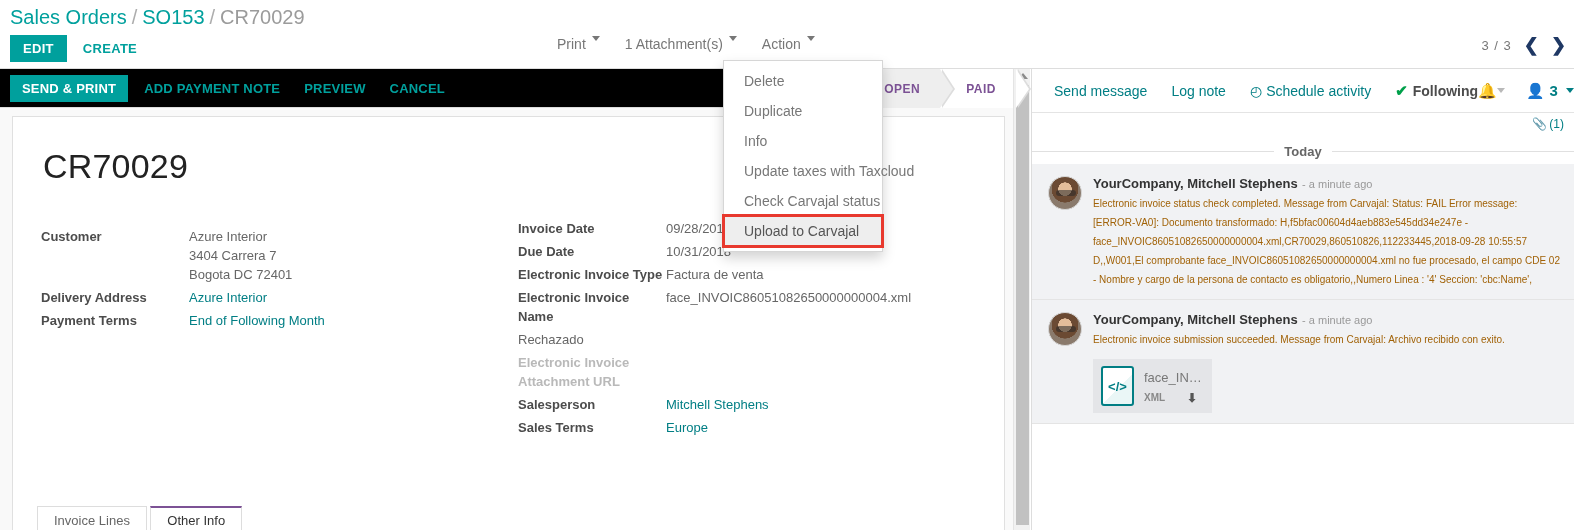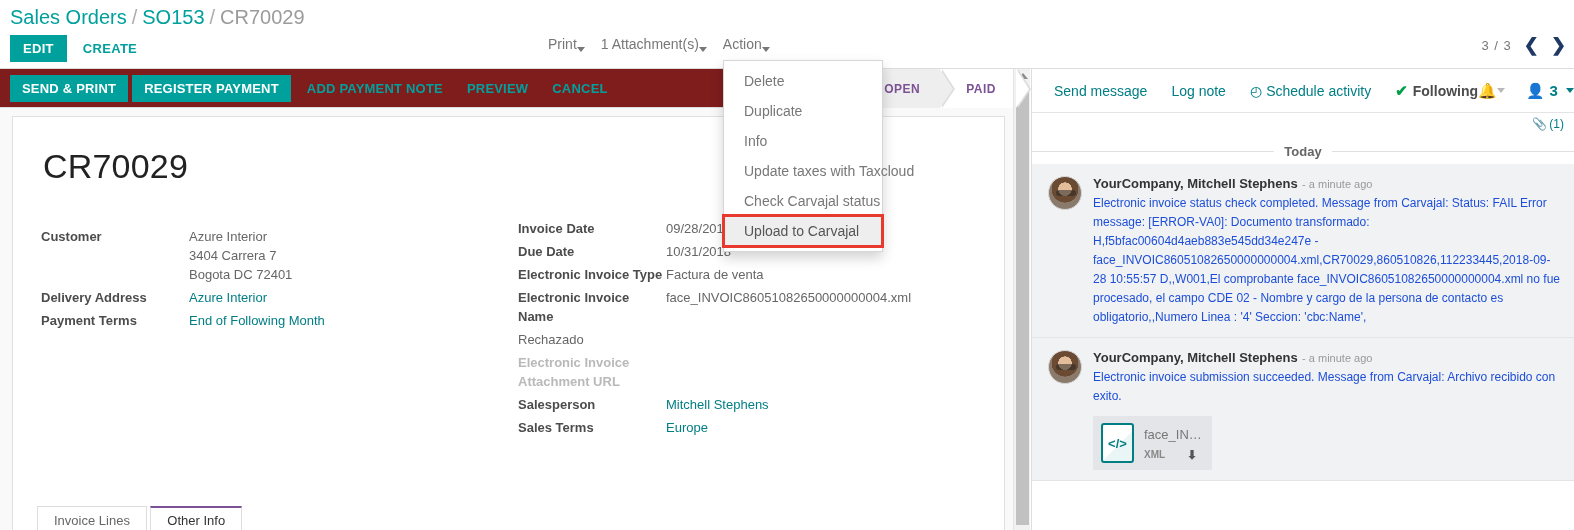--- a/index.html
+++ b/index.html
@@ -50,39 +50,39 @@
     padding: 6px 8px; cursor: pointer;
     font-family: "Liberation Sans", sans-serif;
   }
 
   
   .cogbar {
     position: absolute; left: 548px; top: 36px;
     display: flex; align-items: center; gap: 16px;
     font-size: 14px; color: #777;
   }
-  .cogitem { display: inline-flex; align-items: flex-end; cursor: pointer; white-space: nowrap; }
+  .cogitem { display: inline-flex; align-items: flex-start; gap: 6px; cursor: pointer; white-space: nowrap; margin-left: 9px; }
   .caret {
     width: 0; height: 0;
     border-left: 4px solid transparent;
     border-right: 4px solid transparent;
     border-top: 5px solid #777;
     display: inline-block;
   }
 
   
   .hr-top {
     position: absolute; left: 0; top: 68px; width: 1574px;
     height: 1px; background: #dddddd;
   }
 
   
   .statusbar {
     position: absolute; left: 0; top: 69px; width: 1030px; height: 39px;
-    background: #7f1d1d;
+    background: #000000;
     border-bottom: 1px solid #dddddd;
   }
   .sbtns {
     position: absolute; left: 10px; top: 6px;
     display: flex; align-items: center; gap: 0px;
   }
   .sbtn-primary {
     background: #00A09D; color: #fff; border: none;
     font-size: 13px; font-weight: bold; letter-spacing: .2px;
     padding: 6px 12px; margin-right: 4px; cursor: pointer;
@@ -306,21 +306,21 @@
   .avatar:after {
     content: ""; position: absolute; left: 7px; top: 13px;
     width: 20px; height: 6px;
     border-radius: 3px;
     background: rgba(40,40,40,.55);
   }
   .msg-body { flex: 1; min-width: 0; }
   .msg-author { font-size: 13px; font-weight: bold; color: #333; }
   .msg-time { font-size: 11px; color: #999; font-weight: normal; }
   .msg-text {
-    font-size: 12px; color: #1d4ed8; line-height: 19px;
+    font-size: 10px; color: #a16207; line-height: 19px;
     margin-top: 2px; word-break: break-word;
   }
   .attach-card {
     display: inline-flex; align-items: center;
     background: #e4e5e8;
     padding: 7px 10px 7px 8px;
     margin-top: 10px;
     min-width: 105px;
   }
   .xml-icon {
@@ -375,21 +375,20 @@
       <span>Action</span>
       <span class="caret"></span>
     </span>
   </div>
 
   <div class="hr-top"></div>
 
   <div class="statusbar">
     <div class="sbtns">
       <button class="sbtn-primary">SEND &amp; PRINT</button>
-      <button class="sbtn-primary">REGISTER PAYMENT</button>
       <button class="sbtn-flat">ADD PAYMENT NOTE</button>
       <button class="sbtn-flat">PREVIEW</button>
       <button class="sbtn-flat">CANCEL</button>
     </div>
     <div class="pipeline">
       <div class="stage">OPEN</div>
       <div class="stage active">PAID</div>
     </div>
   </div>
 

